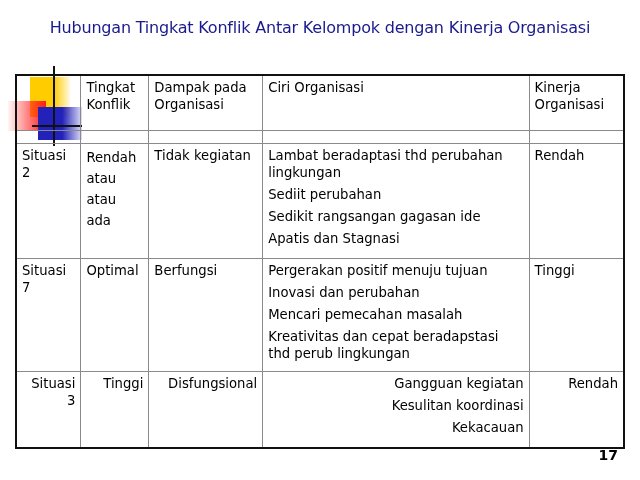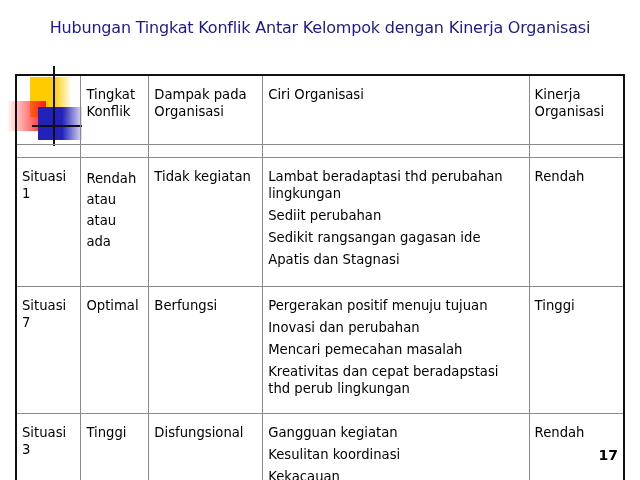--- a/index.html
+++ b/index.html
@@ -11,27 +11,27 @@
   .deco .yellow { position:absolute; left:30px; top:77px; width:40px; height:40px;
                   background:linear-gradient(to right,#ffcc00 60%, rgba(255,204,0,0.1)); }
   .deco .red { position:absolute; left:8px; top:101px; width:38px; height:30px;
                background:linear-gradient(to left,#ff1a1a, rgba(255,80,80,0.05)); }
   .deco .blue { position:absolute; left:38px; top:107px; width:44px; height:33px;
                 background:linear-gradient(to right,#2222bb 55%, rgba(34,34,187,0.15)); }
   .deco .vline { position:absolute; left:53px; top:66px; width:2px; height:80px; background:#111; }
   .deco .hline { position:absolute; left:32px; top:125px; width:50px; height:2px; background:#111; }
   table.main { position:absolute; left:15px; top:74px; width:610px; border-collapse:collapse;
                border:2px solid #111; font-size:13.2px; line-height:17px; }
-  table.main td { border:1px solid #8a8a8a; vertical-align:top; padding:10px 5px; }
+  table.main td { border:1px solid #8a8a8a; vertical-align:top; padding:3px 5px; }
   col.c1 { width:65px; } col.c2 { width:68px; } col.c3 { width:114px; } col.c4 { width:268px; } col.c5 { width:95px; }
   tr.hdr td { height:48px; }
   tr.spacer td { height:12px; padding:0; }
   tr.r1 td { height:108px; }
   tr.r2 td { height:106px; }
-  tr.r3 td { height:69px; }
+  tr.r3 td { height:69px;text-align:right; }
   .line { display:block; margin-bottom:5px; }
   .footer { position:absolute; left:4px; top:453px; width:640px; text-align:center; font-size:11px;margin-top:33px; }
   .pagenum { position:absolute; right:22px; top:447px; font-size:14px; font-weight:bold; }
 </style>
 </head>
 <body>
 
 <div class="title">Hubungan Tingkat Konflik Antar Kelompok dengan Kinerja Organisasi</div>
 
 <div class="deco">
@@ -59,21 +59,21 @@
     <td>Kinerja Organisasi</td>
   </tr>
   <tr class="spacer">
     <td></td>
         <td></td>
         <td></td>
         <td></td>
         <td></td>
   </tr>
   <tr class="r1">
-    <td>Situasi 1</td>
+    <td>Situasi 2</td>
     <td>
           <span style="display:block;line-height:21px;">Rendah atau atau ada</span>
         </td>
     <td>Tidak kegiatan</td>
     <td>
       <span class="line">Lambat beradaptasi thd perubahan lingkungan</span>
       <span class="line">Sediit perubahan</span>
       <span class="line">Sedikit rangsangan gagasan ide</span>
       <span class="line">Apatis dan Stagnasi</span>
     </td>

